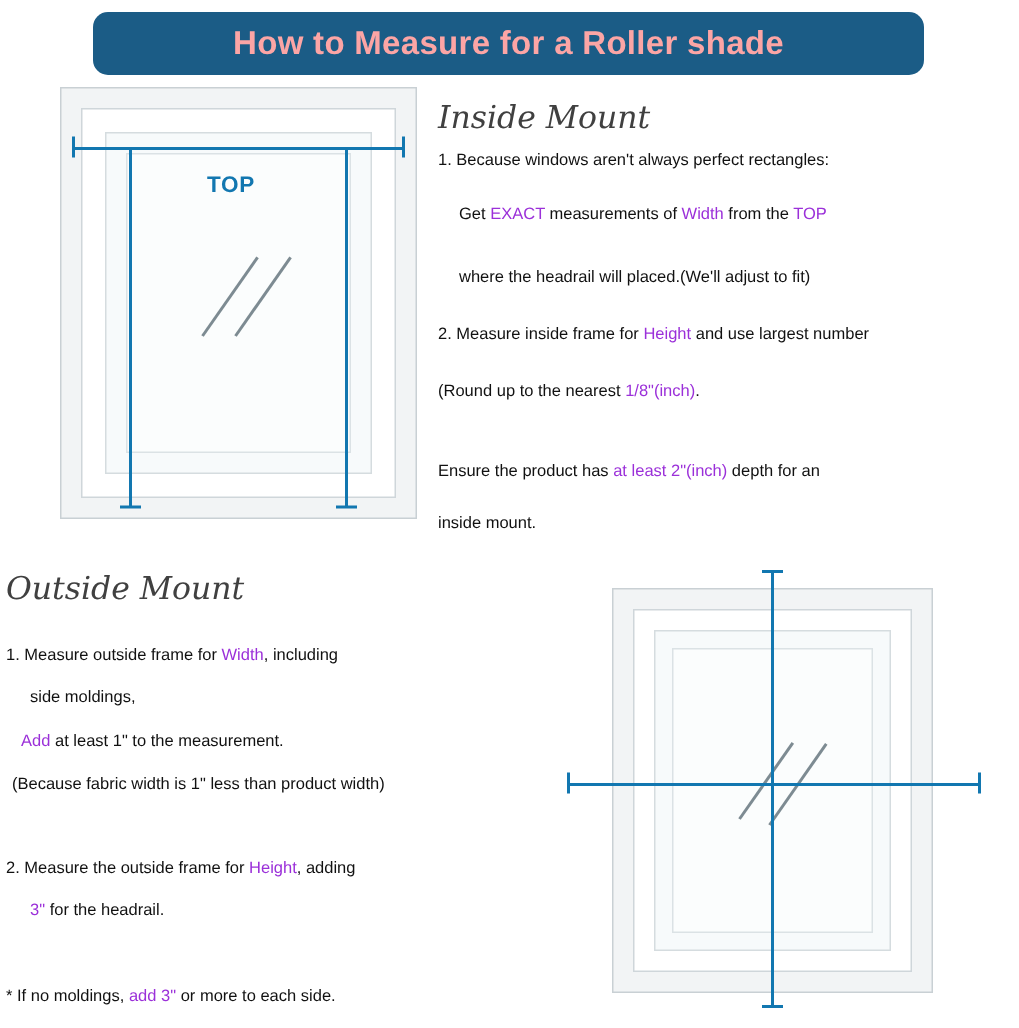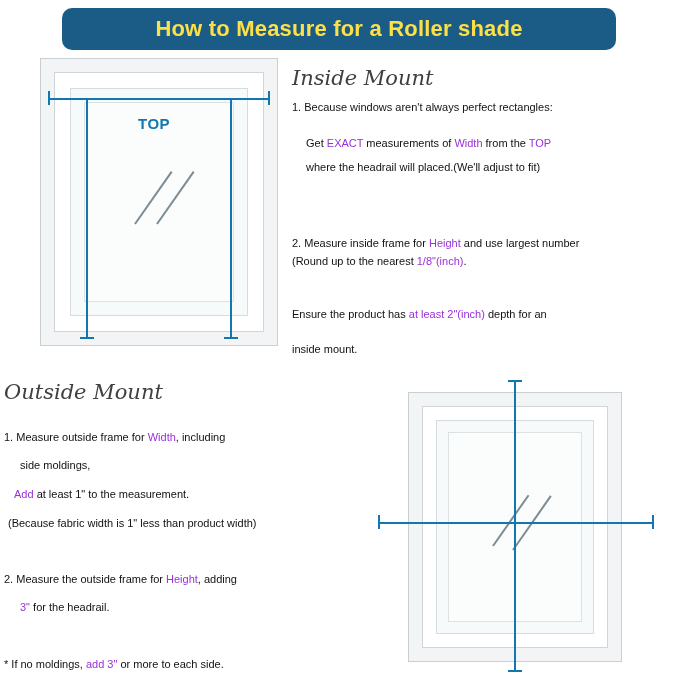--- a/index.html
+++ b/index.html
@@ -23,21 +23,21 @@
     top: 8px;
     width: 554px;
     height: 42px;
     background: #1b5c86;
     border-radius: 10px;
     display: flex;
     align-items: center;
     justify-content: center;
   }
   #title-banner .title-text {
-    color: #fde047;
+    color: #fca5a5;
     font-size: 22px;
     font-weight: bold;
     letter-spacing: 0.2px;
     white-space: nowrap;
   }
 
   
   .section-heading {
     position: absolute;
     font-family: "DejaVu Serif", serif;
@@ -55,22 +55,22 @@
     font-size: 11px;
     line-height: 19px;
     color: #111111;
     white-space: pre;
   }
   .hl-purple { color: #9b30d9; }
 
   
   #im-p1 { left: 292px; top: 98px; }
   #im-p1b { left: 306px; top: 134px; }
-  #im-p1c { left: 306px; top: 158px; }
-  #im-p2 { left: 292px; top: 234px; }
+  #im-p1c { left: 306px; top: 176px; }
+  #im-p2 { left: 292px; top: 214px; }
   #im-p2b { left: 292px; top: 252px; }
   #im-p3 { left: 292px; top: 305px; }
   #im-p3b { left: 292px; top: 340px; }
 
   
   #om-p1 { left: 4px; top: 428px; }
   #om-p1b { left: 20px; top: 456px; }
   #om-p1c { left: 14px; top: 485px; }
   #om-p1d { left: 8px; top: 514px; }
   #om-p2 { left: 4px; top: 570px; }

